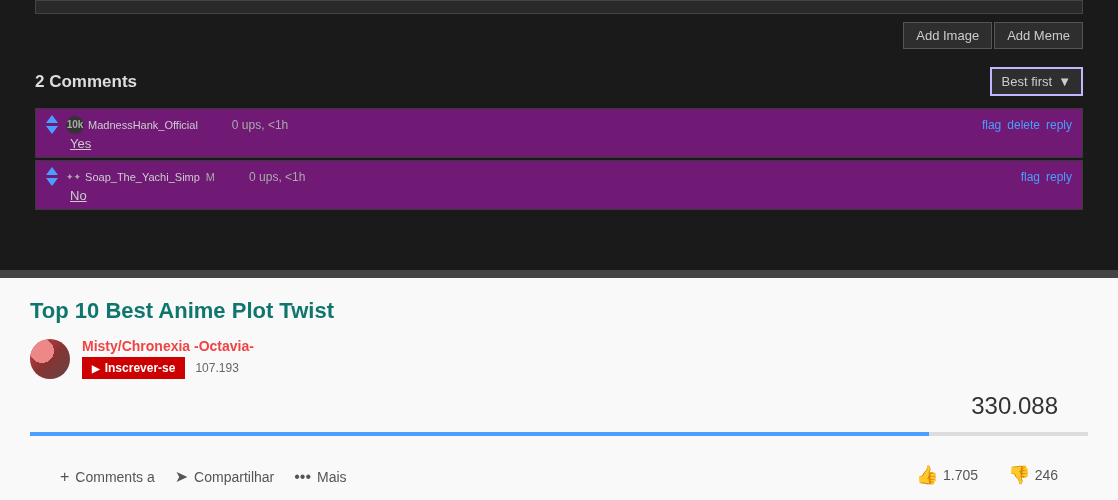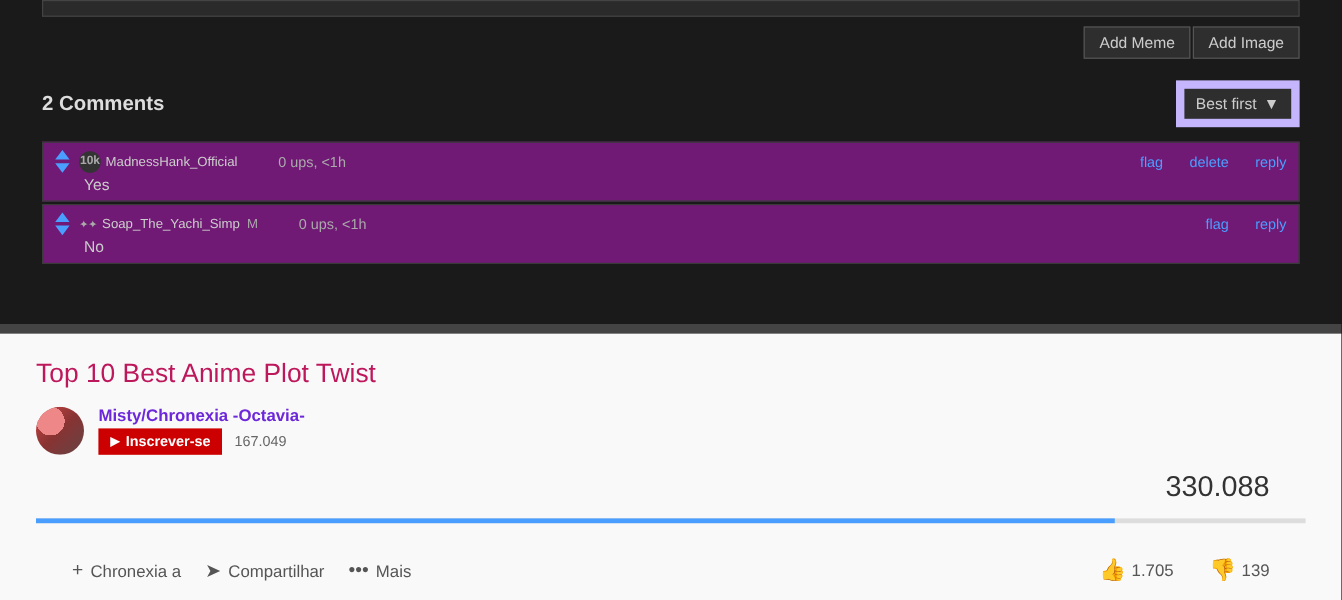--- a/index.html
+++ b/index.html
@@ -49,21 +49,21 @@
 
     .comments-count {
       color: #ddd;
       font-size: 17px;
       font-weight: bold;
     }
 
     .sort-dropdown {
       background: #2e2e2e;
       color: #ccc;
-      border: 7px solid #c4b5fd;
+      border: 2px solid #c4b5fd;
       padding: 5px 10px;
       font-size: 13px;
       cursor: pointer;
       display: flex;
       align-items: center;
       gap: 6px;
     }
 
     .comment-row {
       background: #701a75;
@@ -145,59 +145,60 @@
     }
 
     .comment-stats {
       color: #aaa;
       font-size: 12px;
       padding-left: 28px;
     }
 
     .comment-actions-right {
       display: flex;
-      gap: 22px;
+      gap: 6px;
     }
 
     .comment-actions-right a {
       color: #4a9eff;
       font-size: 12px;
       text-decoration: none;
       cursor: pointer;
     }
 
     .comment-text-line {
       display: flex;
       align-items: center;
       padding-left: 24px;
     }
 
     .comment-text {
       color: #ccc;
       font-size: 13px;
+      text-decoration: underline;
     }
 
     
     .section-divider {
       background: #444;
       height: 8px;
       width: 100%;
     }
 
     
     .bottom-section {
       background: #f9f9f9;
       height: 222px;
       padding: 20px 30px 0 30px;
     }
 
     .video-title {
       font-size: 22px;
-      font-weight: normal;
-      color: #be185d;
+      font-weight: bold;
+      color: #0f766e;
       margin-bottom: 14px;
     }
 
     .channel-row {
       display: flex;
       align-items: center;
       margin-bottom: 14px;
     }
 
     .channel-thumb {
@@ -221,21 +222,21 @@
         linear-gradient(135deg, #c44 0%, #833 50%, #644 100%);
     }
 
     .channel-info {
       display: flex;
       flex-direction: column;
     }
 
     .channel-name {
       font-size: 14px;
-      color: #6d28d9;
+      color: #ef4444;
       font-weight: bold;
     }
 
     .subscribe-row {
       display: flex;
       align-items: center;
       gap: 10px;
       margin-top: 3px;
     }
 
@@ -336,22 +337,22 @@
       height: 100%;
     }
   </style>
 </head>
 <body>
 
 <div class="top-section">
   <div class="comment-input-bar"></div>
 
   <div class="comment-actions">
+    <button>Add Image</button>
     <button>Add Meme</button>
-    <button>Add Image</button>
   </div>
 
   <div class="comments-section">
     <div class="comments-header">
       <span class="comments-count">2 Comments</span>
       <button class="sort-dropdown">
         <span>Best first</span>
         <span>▼</span>
       </button>
     </div>
@@ -412,49 +413,49 @@
       <div class="channel-thumb">
         <div class="channel-thumb-inner"></div>
       </div>
       <div class="channel-info">
         <span class="channel-name">Misty/Chronexia -Octavia-</span>
         <div class="subscribe-row">
           <button class="subscribe-btn">
             <span class="yt-icon">▶</span>
             <span>Inscrever-se</span>
           </button>
-          <span class="subscriber-count">167.049</span>
+          <span class="subscriber-count">107.193</span>
         </div>
       </div>
     </div>
 
     <div class="view-count">330.088</div>
 
     <div class="progress-bar-container">
       <div class="progress-bar-fill"></div>
     </div>
 
     <div class="video-actions-row">
       <button class="action-btn">
         <span class="action-icon">+</span>
-        <span>Chronexia a</span>
+        <span>Comments a</span>
       </button>
       <button class="action-btn">
         <span class="action-icon">➤</span>
         <span>Compartilhar</span>
       </button>
       <button class="action-btn">
         <span class="action-icon">•••</span>
         <span>Mais</span>
       </button>
     </div>
 
     <div class="like-btn">
       <span style="font-size:18px;">👍</span>
       <span>1.705</span>
     </div>
 
     <div class="dislike-btn">
       <span style="font-size:18px;">👎</span>
-      <span>139</span>
+      <span>246</span>
     </div>
   </div>
 </div>
 
 </body></html>

